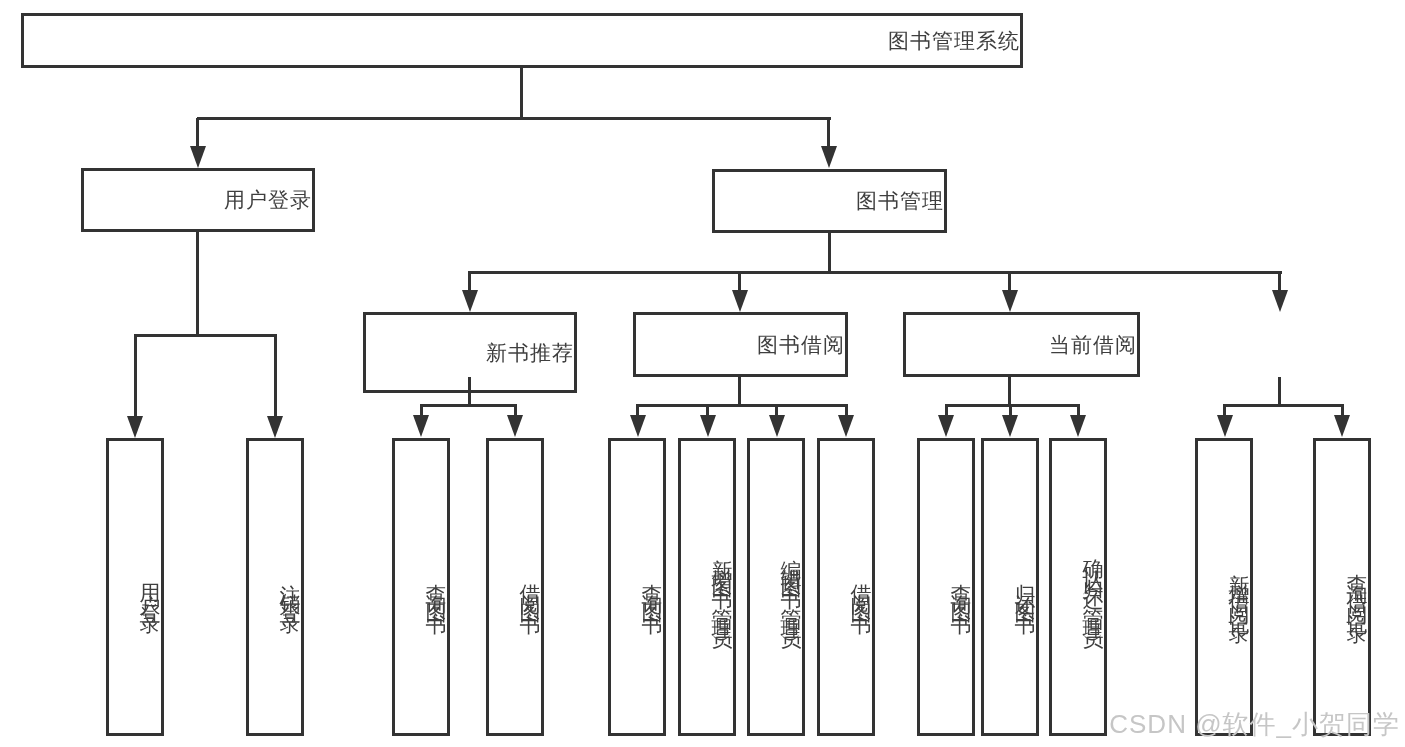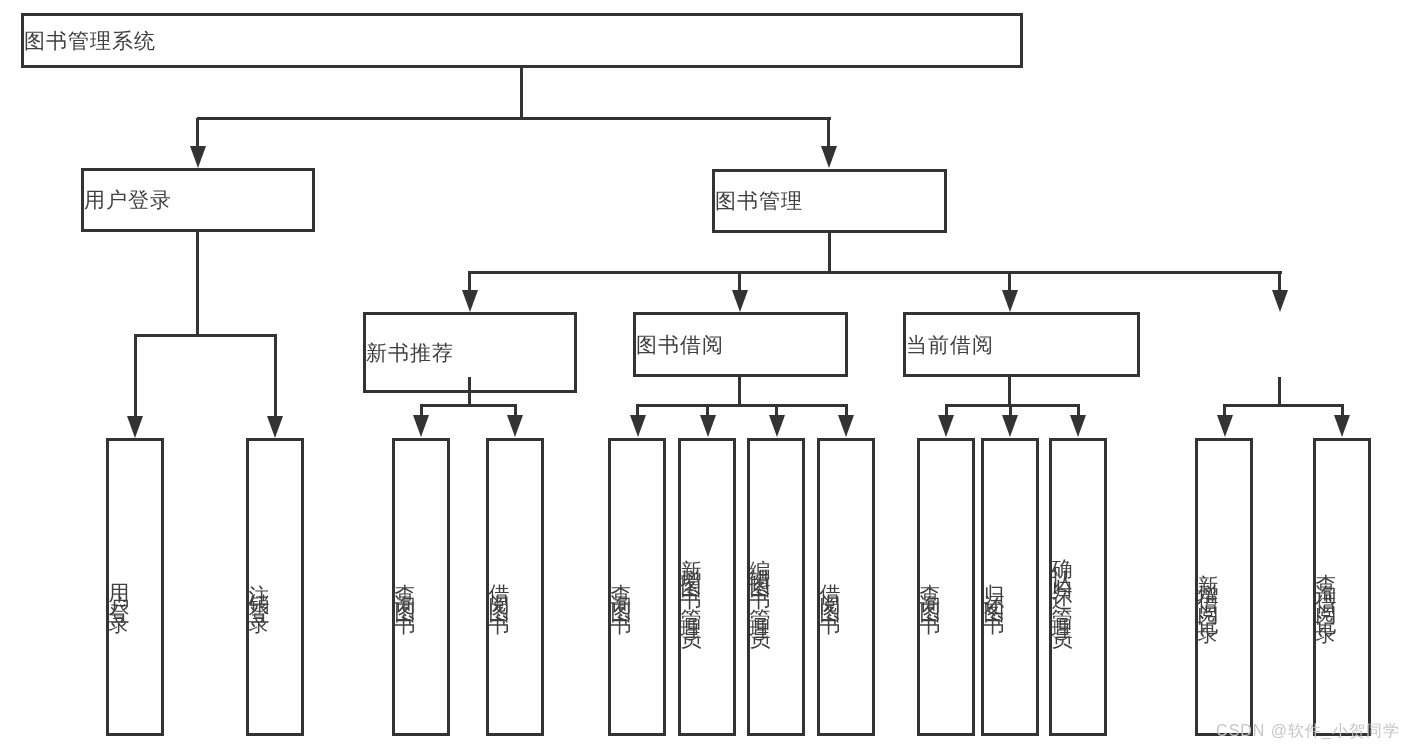--- a/index.html
+++ b/index.html
@@ -8,36 +8,36 @@
     --wm:#c6c6c6;
     --bg:#ffffff;
   }
   html,body{margin:0;padding:0;background:var(--bg);}
   #diagram{
     position:relative;width:1405px;height:747px;background:var(--bg);
     font-family:"Liberation Sans","DejaVu Sans",sans-serif;overflow:hidden;
   }
   .box{
     position:absolute;box-sizing:border-box;border:3px solid var(--line);
-    background:#fff;display:flex;align-items:center;justify-content:flex-start;
+    background:#fff;display:flex;align-items:center;justify-content:flex-end;
   }
   .hbox{font-size:21px;color:var(--text);letter-spacing:1px;white-space:nowrap;}
   .vbox{width:58px;top:438px;height:298px;}
   .vtext{
     writing-mode:vertical-lr;text-orientation:mixed;white-space:nowrap;
     font-size:21px;letter-spacing:10px;color:var(--text);line-height:1;
   }
   .ln{position:absolute;background:var(--line);}
   .ar{
     position:absolute;width:0;height:0;
     border-left:8px solid transparent;border-right:8px solid transparent;
     border-top:22px solid var(--line);
   }
   .watermark{
-    position:absolute;right:5px;bottom:5px;font-size:16px;color:var(--wm);
+    position:absolute;right:5px;bottom:5px;font-size:26px;color:var(--wm);
     z-index:5;letter-spacing:1px;white-space:nowrap;
   }
 </style>
 </head>
 <body>
 
 <div id="diagram">
 
   <div class="box hbox" style="left:21px;top:13px;width:1002px;height:55px">
     <span>图书管理系统</span>

